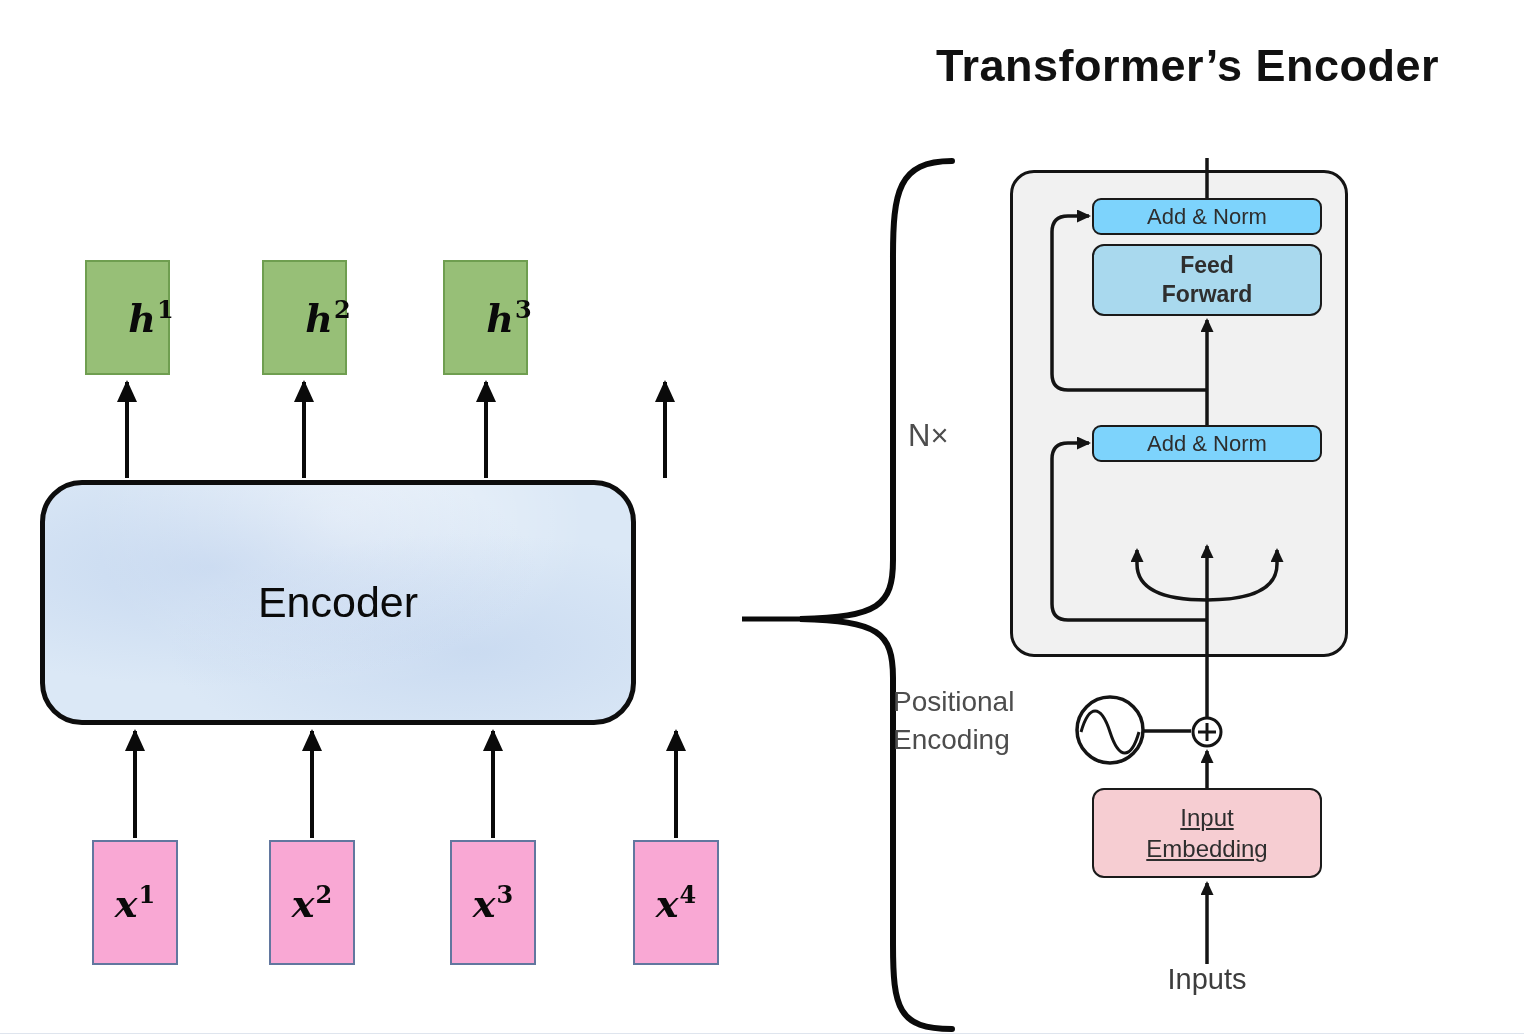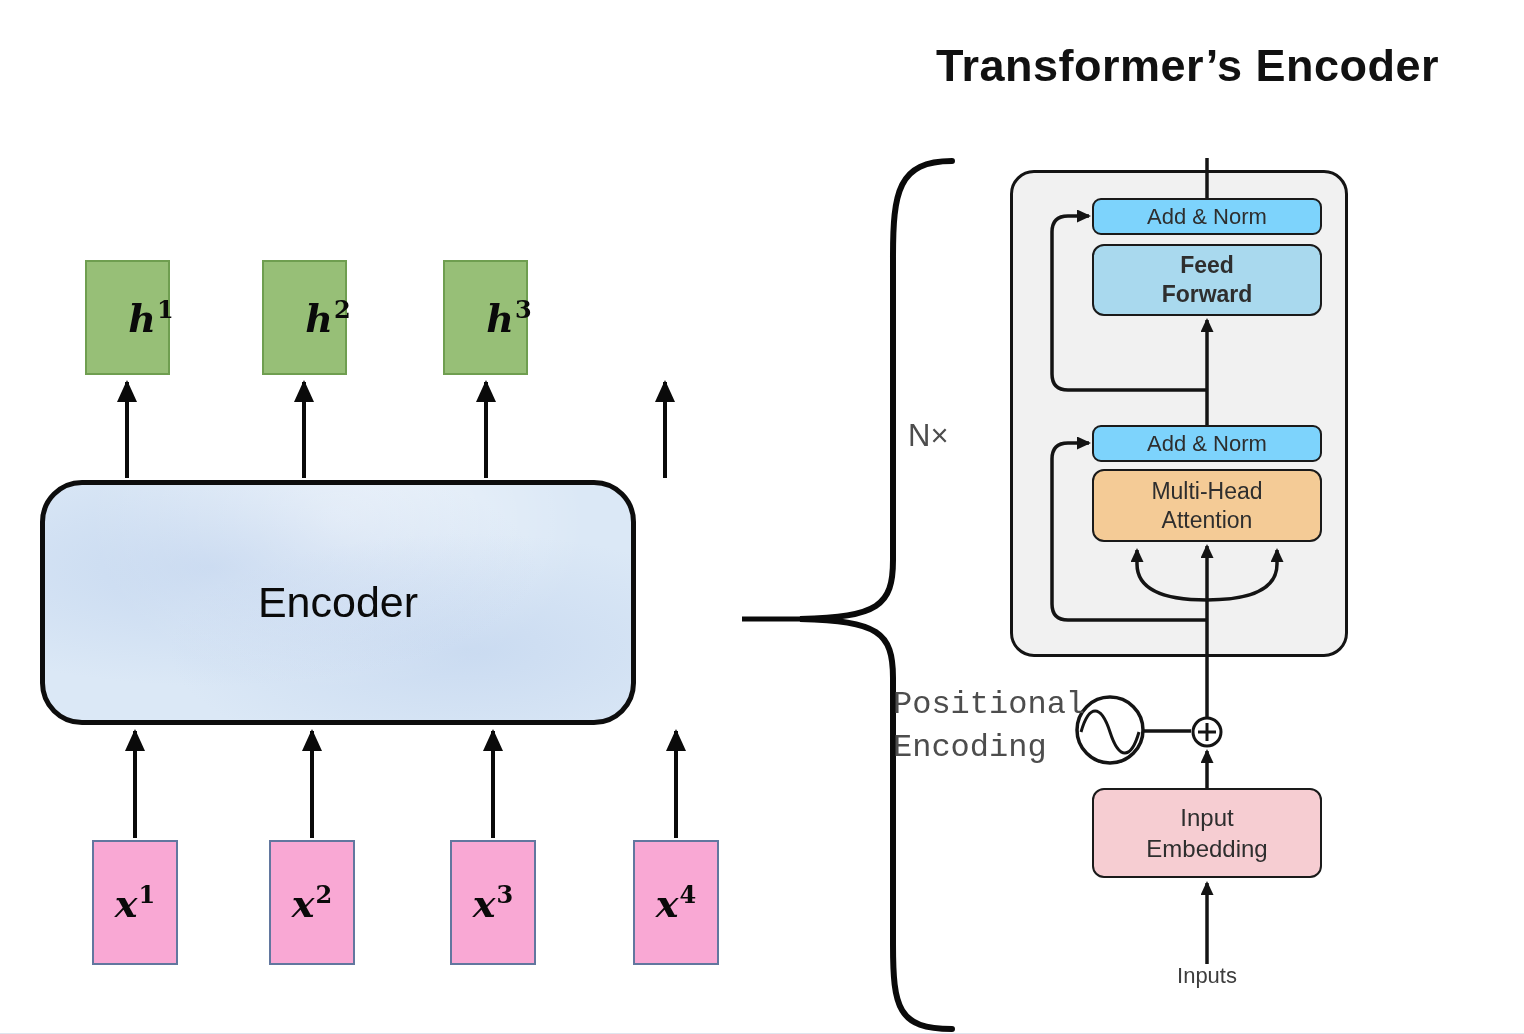--- a/index.html
+++ b/index.html
@@ -35,28 +35,28 @@
   .block{position:absolute;left:1092px;width:230px;box-sizing:border-box;
          border:2.5px solid #1a1a1a;display:flex;align-items:center;justify-content:center;
          color:#2e2e2e;text-align:center;z-index:3;}
   .addnorm{height:37px;border-radius:9px;background:#7dd3fc;font-size:22px;}
   .an-top{top:178px;}
   .an-bottom{top:405px;}
   .ff{top:224px;height:72px;border-radius:12px;background:#a9d9ee;font-size:23px;line-height:1.25;}
   .ff span{display:block;width:105px;font-weight:bold;}
   .mha{top:449px;height:73px;border-radius:12px;background:#f4cb96;font-size:23px;line-height:1.25;}
   .mha span{display:block;width:140px;}
-  .emb{top:768px;height:90px;border-radius:12px;background:#f6cdd2;font-size:24px;line-height:1.3;}
+  .emb{top:768px;height:90px;border-radius:12px;background:#f6cdd2;font-size:24px;line-height:1.3;text-decoration:underline;}
   .emb span{display:block;width:140px;}
 
   .nx{position:absolute;left:908px;top:398px;font-size:31px;color:#4d4d4d;z-index:3;}
-  .posenc{position:absolute;left:893px;top:663px;width:155px;font-size:32px;line-height:1.35;
-          color:#4d4d4d;z-index:3;font-family:Liberation Mono, monospace;}
+  .posenc{position:absolute;left:893px;top:663px;width:155px;font-size:28px;line-height:1.35;
+          color:#4d4d4d;z-index:3;}
   .inputs{position:absolute;left:1107px;top:943px;width:200px;text-align:center;
-          font-size:22px;color:#3d3d3d;z-index:3;}
+          font-size:29px;color:#3d3d3d;z-index:3;}
 
   
   .wires{position:absolute;left:0;top:0;width:1524px;height:1034px;z-index:2;pointer-events:none;}
 
   
   .bottom-edge{position:absolute;left:0;top:1013px;width:1524px;height:21px;
                background:#eef2f8;border-top:1px solid #dfe5ee;z-index:0;}
 </style>
 </head>
 <body>
@@ -164,23 +164,20 @@
 
   <div class="block addnorm an-top">
     <span>Add &amp; Norm</span>
   </div>
   <div class="block ff">
     <span>Feed Forward</span>
   </div>
   <div class="block addnorm an-bottom">
     <span>Add &amp; Norm</span>
   </div>
-  <div class="block mha">
-    <span>Multi-Head Attention</span>
-  </div>
   <div class="block emb">
     <span>Input Embedding</span>
   </div>
 
   <div class="nx">N×</div>
   <div class="posenc">Positional Encoding</div>
   <div class="inputs">Inputs</div>
 
   <div class="bottom-edge"></div>
 

